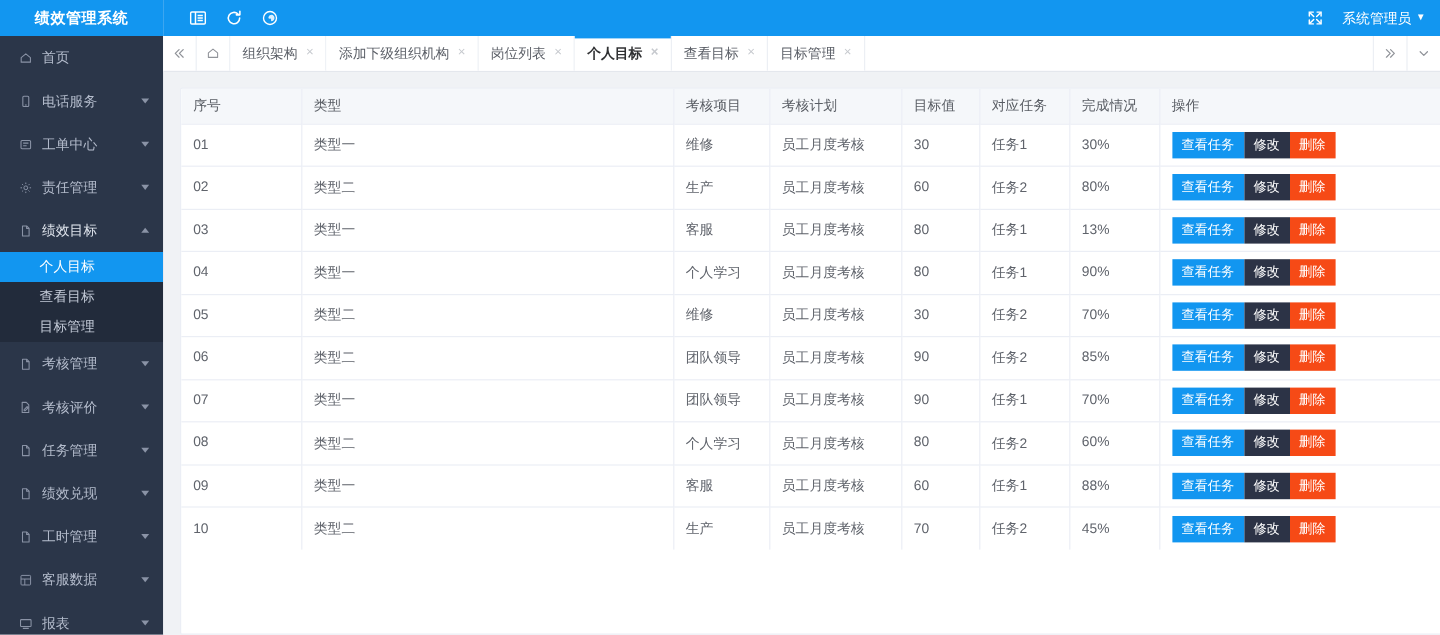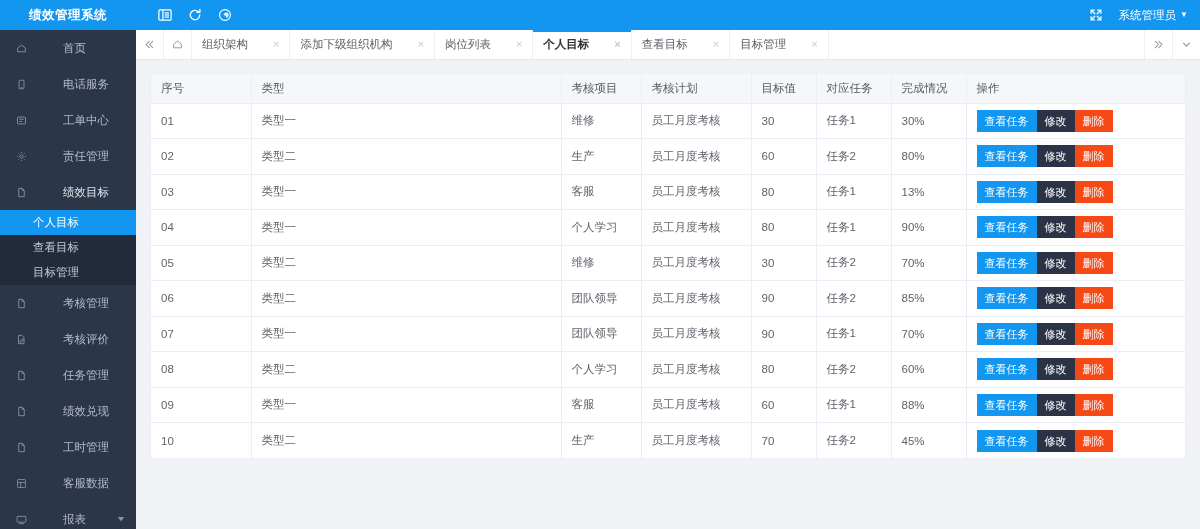--- a/index.html
+++ b/index.html
@@ -27,21 +27,20 @@
     letter-spacing: .5px;
     flex: 0 0 30px;
   }
   .menu { flex: 1 1 auto; overflow: hidden; }
   .menu-item {
     height: 36px; display: flex; align-items: center;
     padding: 0 10px 0 14px;
     color: #b4bccc; font-size: 11.5px;
     position: relative;
     cursor: pointer;
-    gap: 28px;
   }
   .menu-item .mi-icon {
     width: 14px; height: 14px; margin-right: 7px;
     display: inline-flex; align-items: center; justify-content: center;
     color: #8a93a6; flex: 0 0 14px;
   }
   .menu-item .mi-icon svg { width: 11px; height: 11px; display: block; }
   .menu-item .mi-label { flex: 1 1 auto; white-space: nowrap; }
   .menu-item .mi-arrow {
     width: 10px; height: 10px; flex: 0 0 10px;
@@ -104,21 +103,21 @@
     color: #909399; cursor: pointer;
     border-right: 1px solid #eceff4;
   }
   .tab-ctl svg { width: 11px; height: 11px; display: block; }
   .tab-scroll {
     flex: 1 1 auto; display: flex; align-items: stretch;
     overflow: hidden; min-width: 0;
   }
   .tab {
     display: flex; align-items: center;
-    padding: 0 10px; gap: 25px;
+    padding: 0 10px; gap: 7px;
     font-size: 11.5px; color: #5a5e66;
     border-right: 1px solid #eceff4;
     cursor: pointer; white-space: nowrap;
     position: relative;
     background: #fff;
   }
   .tab.active {
     color: #303133; font-weight: bold;
   }
   .tab.active::before {
@@ -130,21 +129,21 @@
   }
   .tab-right {
     display: flex; align-items: stretch; margin-left: auto;
   }
   .tab-right .tab-ctl { border-right: none; border-left: 1px solid #eceff4; }
 
   
   .content {
     flex: 1 1 auto; overflow: hidden;
     padding: 13px 14px 0 14px;
-    display: flex; flex-direction: column;
+    display: flex; flex-direction: row;
     min-height: 0;
   }
   .card {
     background: #fff;
     border: 1px solid #ebeef5;
     border-radius: 2px;
     flex: 0 0 auto;
     overflow: hidden;
   }
   table.grid {

